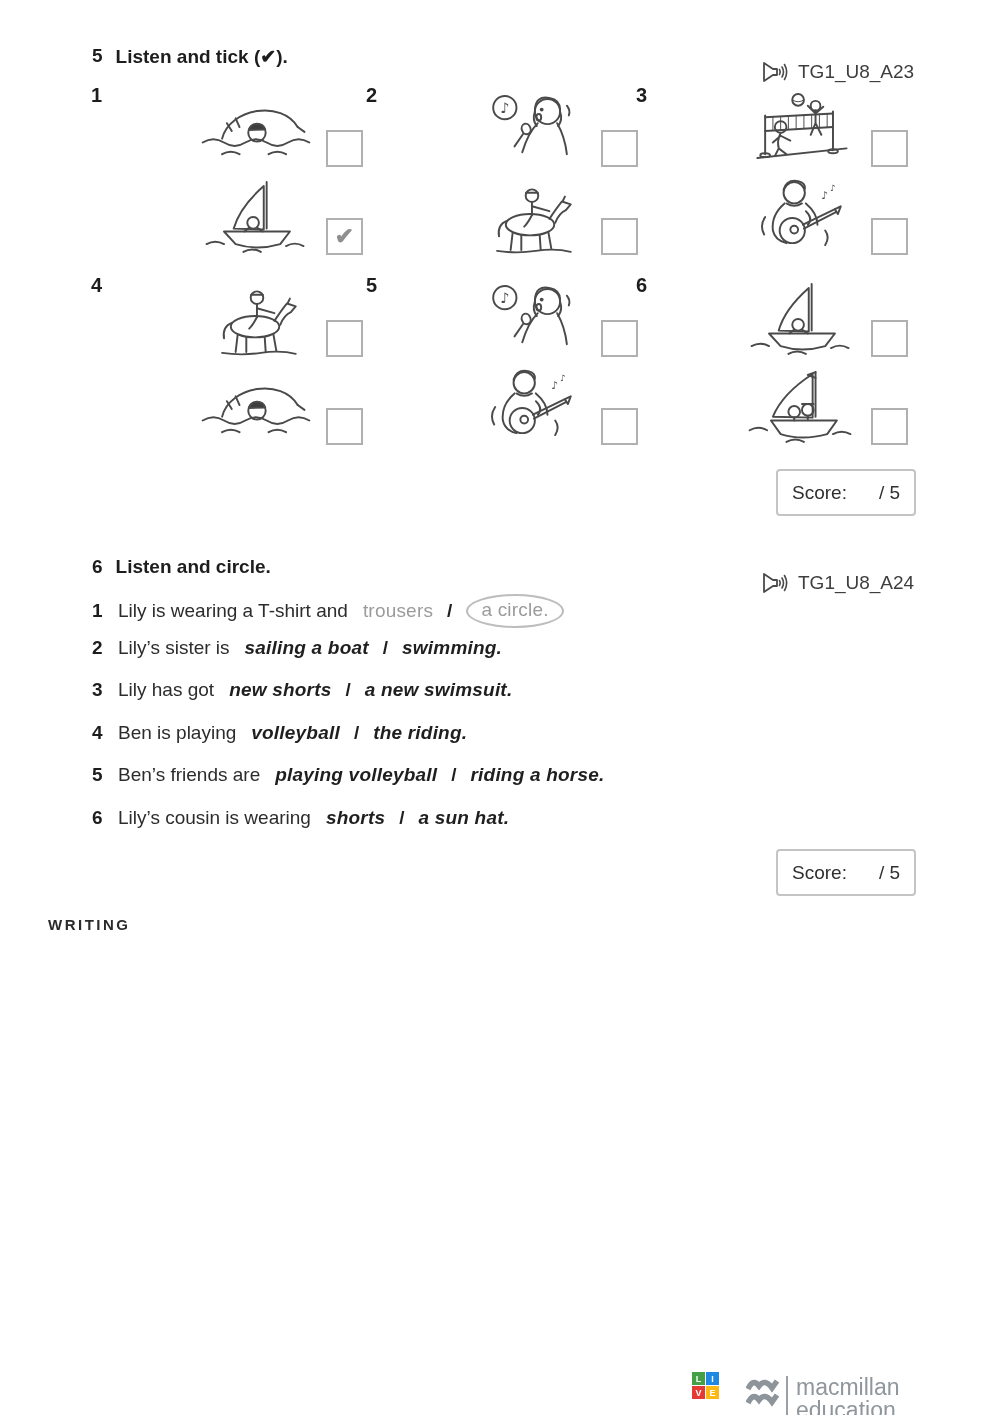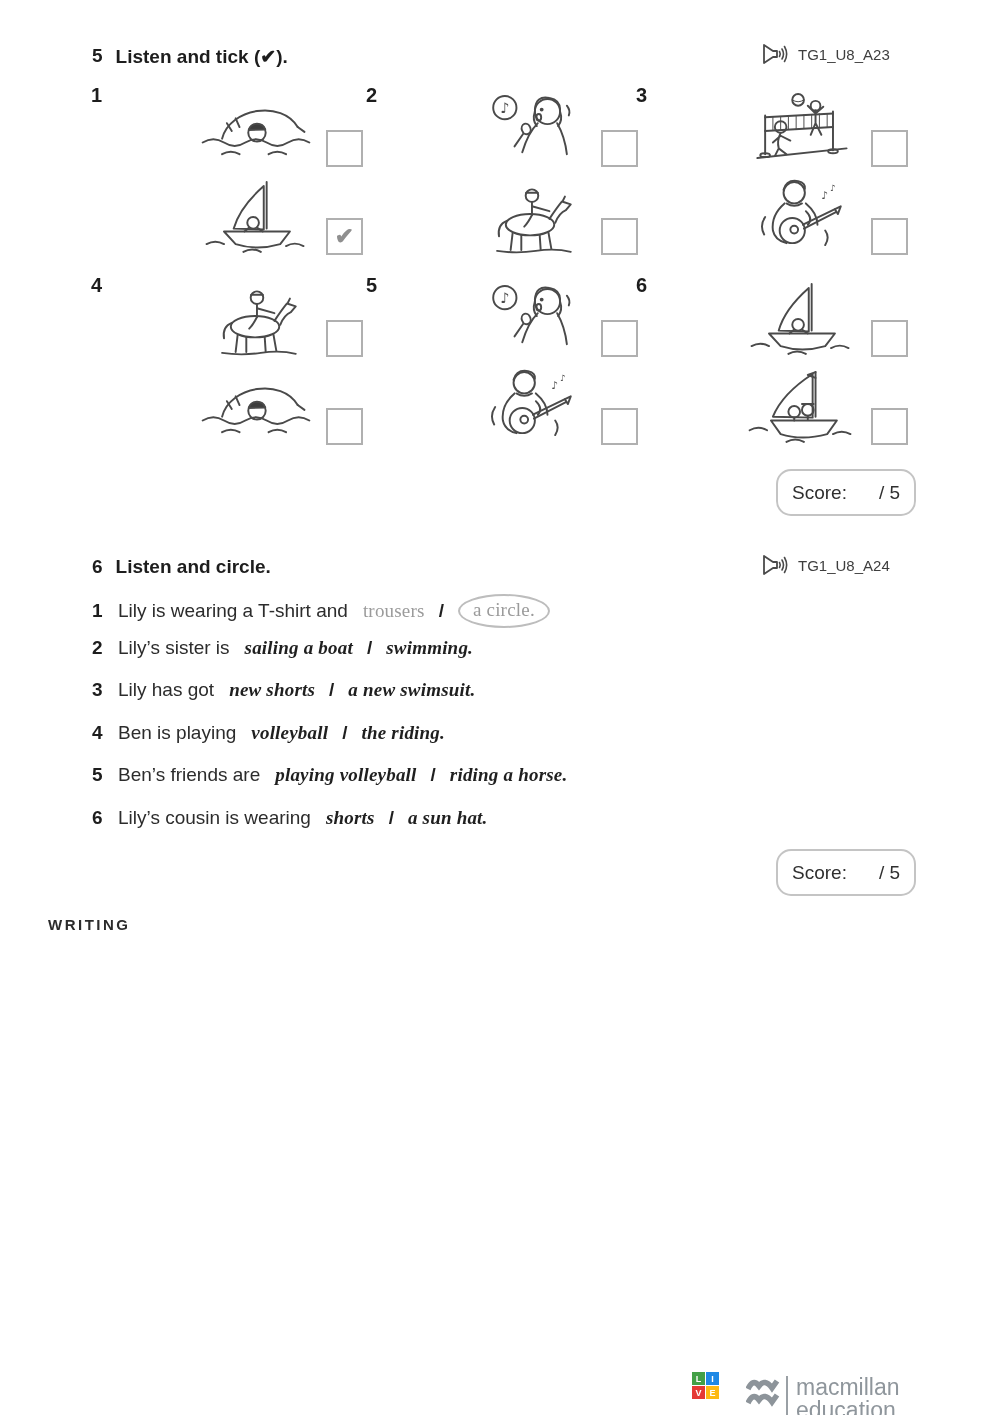--- a/index.html
+++ b/index.html
@@ -1,39 +1,39 @@
 <!DOCTYPE html>
 <html><head>
 <meta charset="utf-8">
 <style>
   html,body{margin:0;padding:0;background:#e8e8e8;}
   .page{position:relative;width:1000px;height:1415px;background:#ffffff;margin:0 auto;
         font-family:"Liberation Sans", sans-serif;color:#2c2c2c;overflow:hidden;}
   
   .ex-header{position:absolute;left:92px;display:flex;gap:13px;font-size:19px;font-weight:bold;color:#1d1d1d;}
-  .audio{position:absolute;left:762px;display:flex;align-items:center;gap:9px;font-size:15px;color:#3e3e3e;}
+  .audio{position:absolute;left:762px;display:flex;align-items:center;gap:9px;font-size:19px;color:#3e3e3e;margin-top:18px;}
   .audio svg{display:block;}
   
   .item{position:absolute;width:285px;height:178px;}
   .num{position:absolute;left:6px;top:0;font-size:20px;font-weight:bold;color:#1d1d1d;}
   .pairs{position:absolute;left:108px;top:0;display:flex;flex-direction:column;}
   .pair{display:flex;align-items:center;height:88px;}
   .pic{width:126px;height:82px;flex:0 0 auto;}
   .checkbox{width:33px;height:33px;border:2px solid #b0b0b0;margin-left:7px;align-self:flex-end;
             margin-bottom:5px;display:flex;align-items:center;justify-content:center;background:#fff;}
   .tick{font-size:23px;color:#8f8f8f;line-height:1;font-weight:bold;}
   
-  .score{position:absolute;left:776px;width:140px;height:47px;border:2px solid #c4c4c4;border-radius:15px;
+  .score{position:absolute;left:776px;width:140px;height:47px;border:2px solid #c4c4c4;border-radius:4px;
          box-sizing:border-box;display:flex;align-items:center;justify-content:space-between;
          padding:0 14px;font-size:19px;color:#2f2f2f;background:#fff;}
   
   .sentence{position:absolute;left:92px;font-size:19px;color:#2c2c2c;display:flex;align-items:center;white-space:nowrap;}
   .s-num{font-weight:bold;width:26px;flex:0 0 auto;color:#1d1d1d;}
   .s-text{margin-right:8px;}
-  .opt{font-weight:bold;font-style:italic;margin:0 7px;color:#1f1f1f;letter-spacing:0.2px;font-family:Liberation Serif, serif;}
+  .opt{font-weight:bold;font-style:italic;margin:0 7px;color:#1f1f1f;letter-spacing:0.2px;}
   .slash{font-weight:bold;margin:0 7px;color:#1f1f1f;}
   .example-opt{color:#9b9b9b;font-weight:normal;font-style:normal;}
   .circled{border:2px solid #bdbdbd;border-radius:50%;padding:3px 13px 5px;}
   
   .writing{position:absolute;left:48px;top:916px;font-size:15px;letter-spacing:2.5px;font-weight:bold;color:#2b2b2b;text-align:center;}
   
   .copyright{position:absolute;left:99px;top:1362px;font-size:15.5px;color:#8e8e8e;}
   .mac-logo{position:absolute;left:746px;top:1344px;display:flex;align-items:flex-start;z-index:1;margin-top:32px;}
   .mac-bar{width:2px;height:46px;background:#9aa0a5;margin:0 8px 0 6px;}
   .mac-text{font-size:23px;line-height:23px;color:#8f969c;font-weight:normal;}

